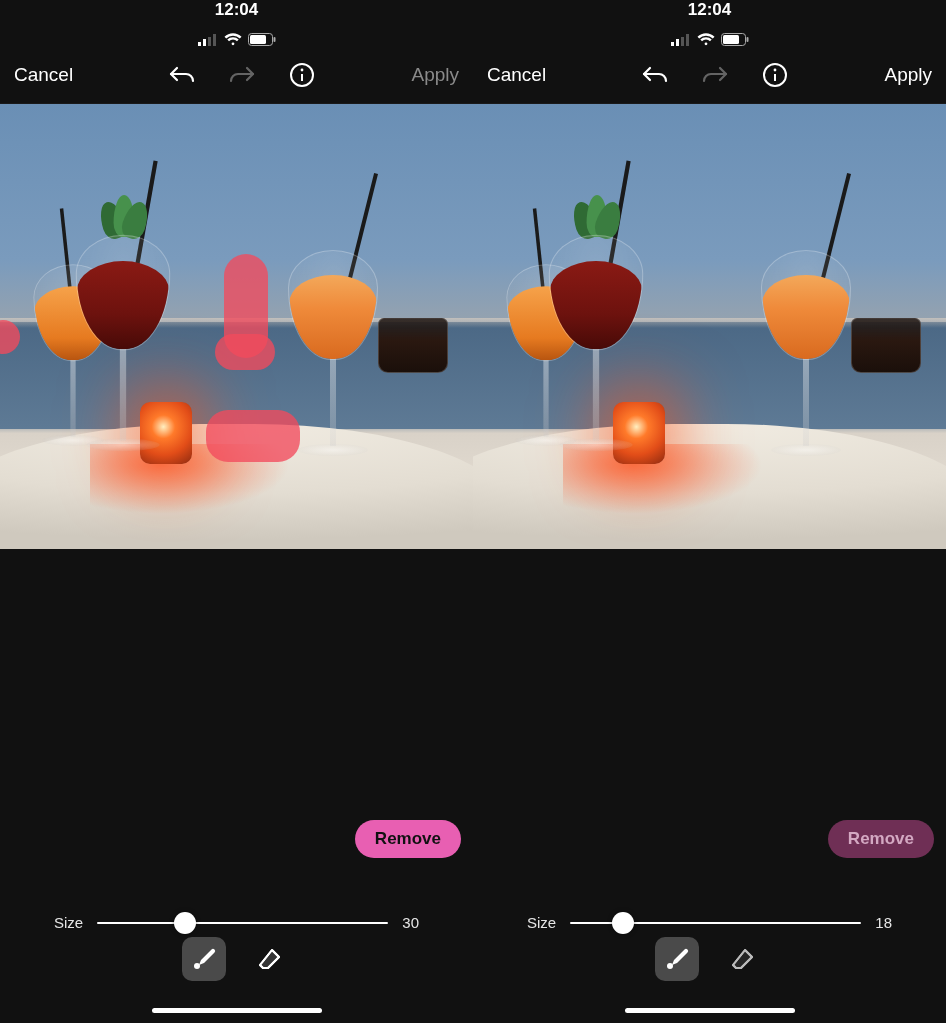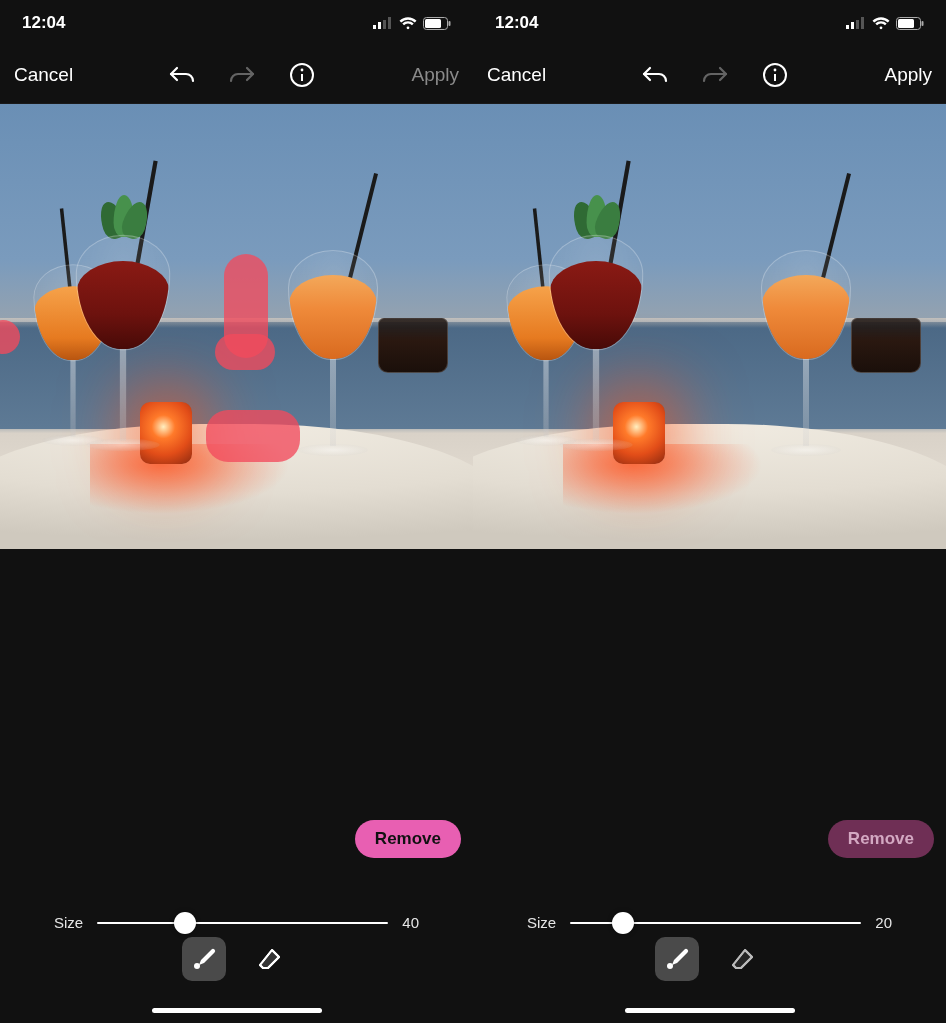--- a/index.html
+++ b/index.html
@@ -27,20 +27,21 @@
   
   .status-bar {
     height: 46px;
     display: flex;
     justify-content: space-between;
     align-items: center;
     padding: 0 22px;
     font-weight: 600;
     font-size: 17px;
     background: #111;
+    flex-direction: column;
   }
   .status-right { display: flex; align-items: center; gap: 6px; }
   .status-right svg { display:block; }
 
   
   .toolbar {
     height: 58px;
     display: flex;
     align-items: center;
     justify-content: center;
@@ -374,21 +375,21 @@
 
       <div class="remove-row">
         <button class="remove-btn active">Remove</button>
       </div>
 
       <div class="slider-row">
         <span>Size</span>
         <div class="track">
           <div class="thumb" style="left:30%"></div>
         </div>
-        <span>40</span>
+        <span>30</span>
       </div>
 
       <div class="tool-row">
         <div class="tool-btn selected">
           <svg width="26" height="26" viewBox="0 0 26 26" fill="#fff">
               <path d="M20.5 3.5a2.1 2.1 0 0 1 3 3L13 17l-5 2 2-5L20.5 3.5z"></path>
               <circle cx="6" cy="20" r="3"></circle>
             </svg>
         </div>
         <div class="tool-btn">
@@ -498,21 +499,21 @@
 
       <div class="remove-row">
         <button class="remove-btn inactive">Remove</button>
       </div>
 
       <div class="slider-row">
         <span>Size</span>
         <div class="track">
           <div class="thumb" style="left:18%"></div>
         </div>
-        <span>20</span>
+        <span>18</span>
       </div>
 
       <div class="tool-row">
         <div class="tool-btn selected">
           <svg width="26" height="26" viewBox="0 0 26 26" fill="#fff">
               <path d="M20.5 3.5a2.1 2.1 0 0 1 3 3L13 17l-5 2 2-5L20.5 3.5z"></path>
               <circle cx="6" cy="20" r="3"></circle>
             </svg>
         </div>
         <div class="tool-btn">

